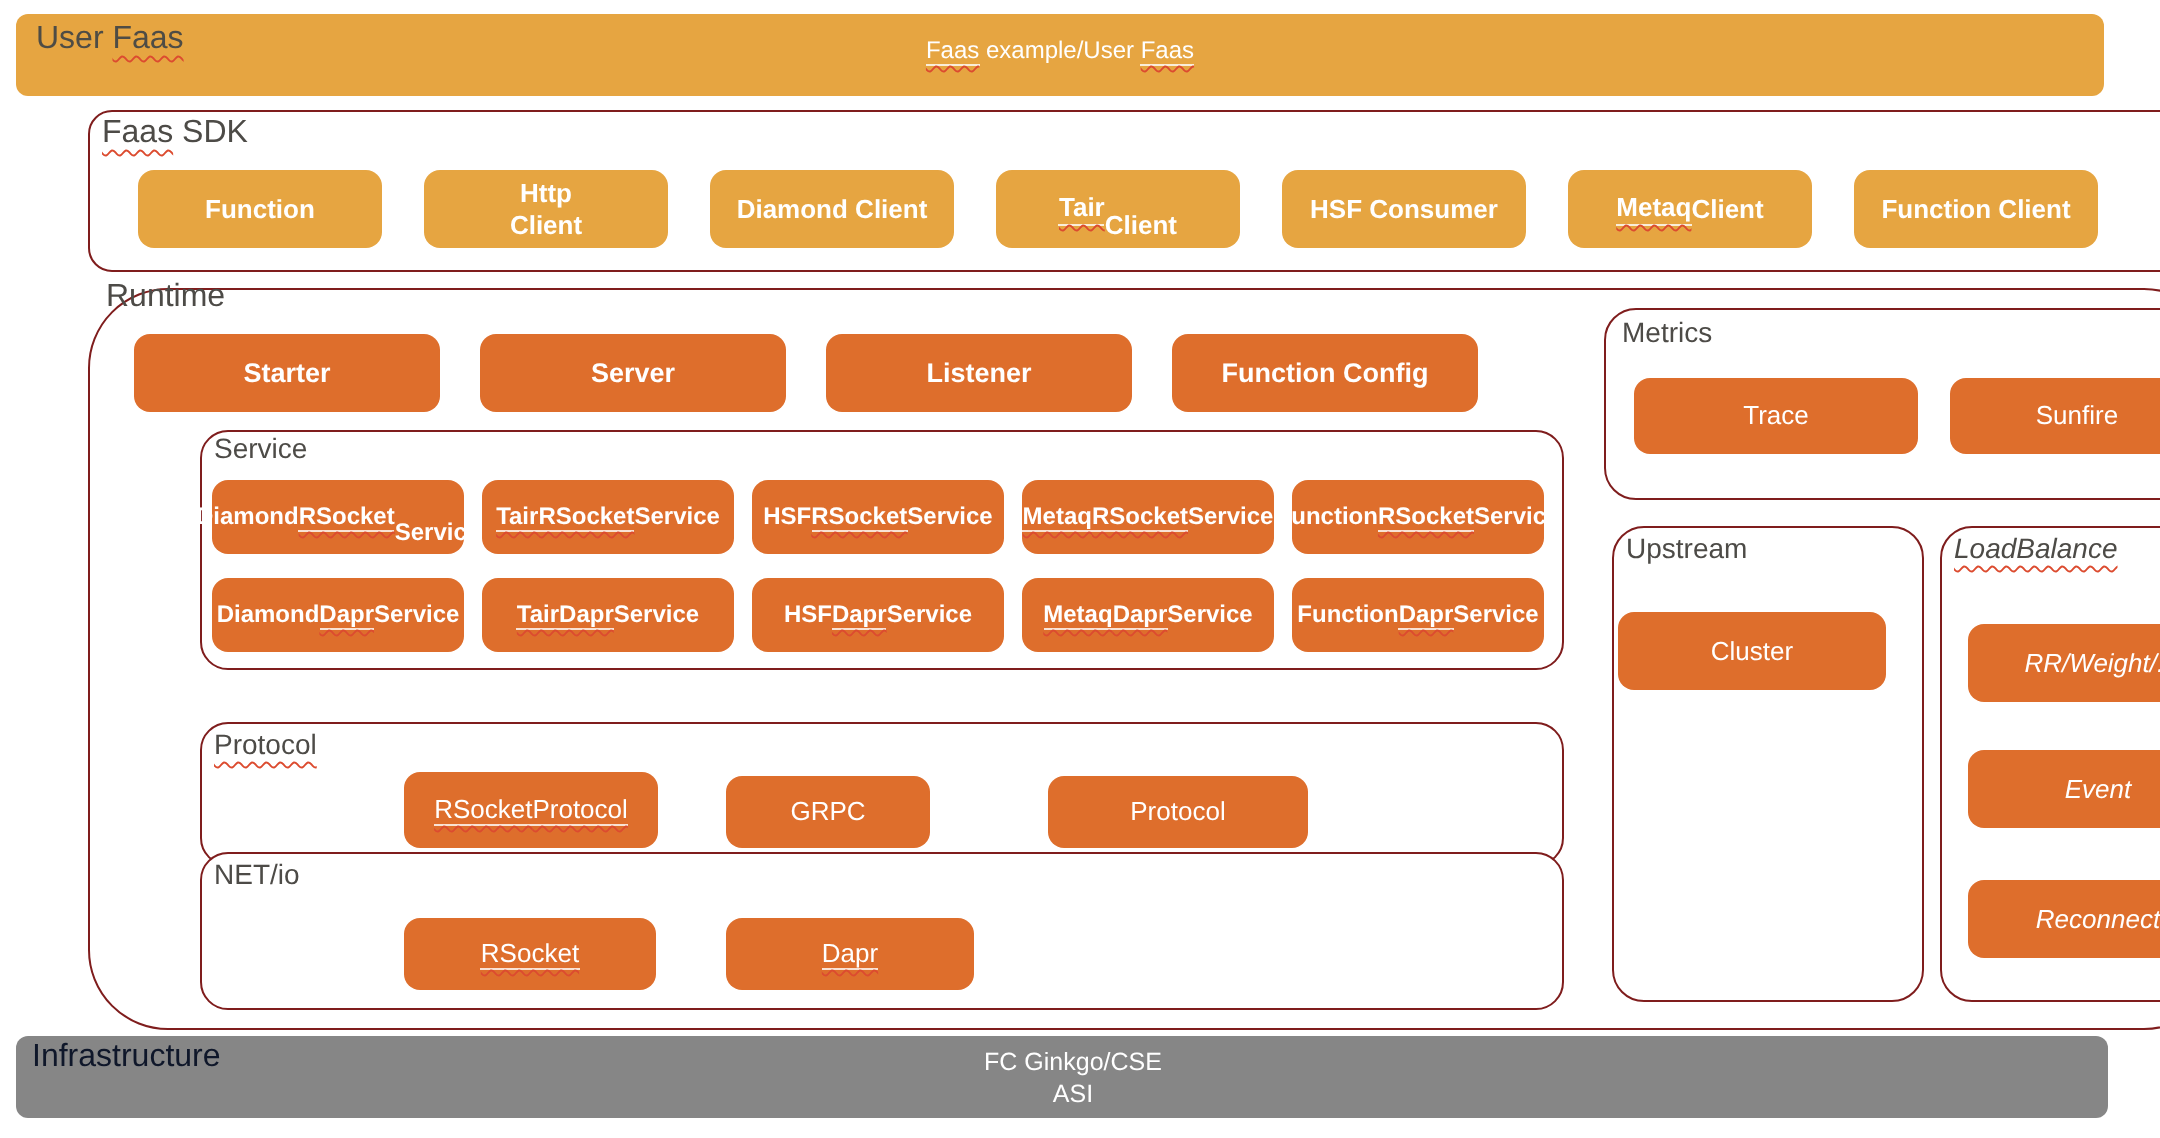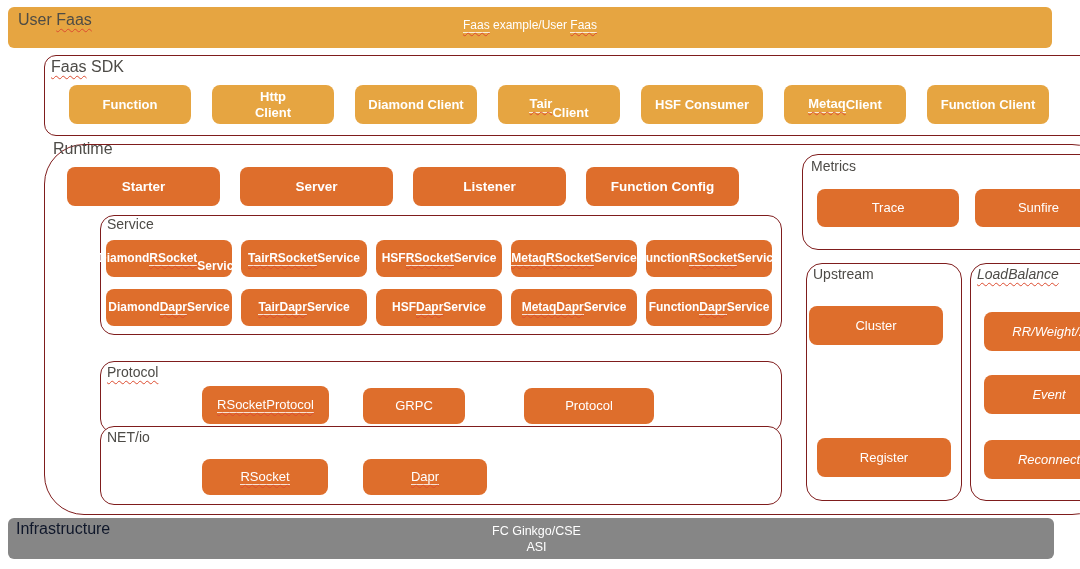--- a/index.html
+++ b/index.html
@@ -130,21 +130,20 @@
 
     <div class="panel metrics-box">
       <div class="lbl lbl-sm" style="left:8px;top:3px;">Metrics</div>
       <div class="btn orange mid-btn" style="left:14px;top:34px;width:142px;height:38px;">Trace</div>
       <div class="btn orange mid-btn" style="left:172px;top:34px;width:127px;height:38px;">Sunfire</div>
     </div>
 
     <div class="panel upstream-box">
       <div class="lbl lbl-sm" style="left:6px;top:2px;">Upstream</div>
       <div class="btn orange mid-btn" style="left:2px;top:42px;width:134px;height:39px;">Cluster</div>
-      <div class="btn orange mid-btn" style="left:10px;top:174px;width:134px;height:39px;">Register</div>
     </div>
 
     <div class="panel loadbalance-box">
       <div class="lbl lbl-sm" style="left:6px;top:2px;"><span class="miss">LoadBalance</span></div>
       <div class="btn orange mid-btn" style="left:13px;top:48px;width:130px;height:39px;">RR/Weight/..</div>
       <div class="btn orange mid-btn" style="left:13px;top:111px;width:130px;height:39px;">Event</div>
       <div class="btn orange mid-btn" style="left:13px;top:176px;width:130px;height:39px;">Reconnect</div>
     </div>
   </div>
 

